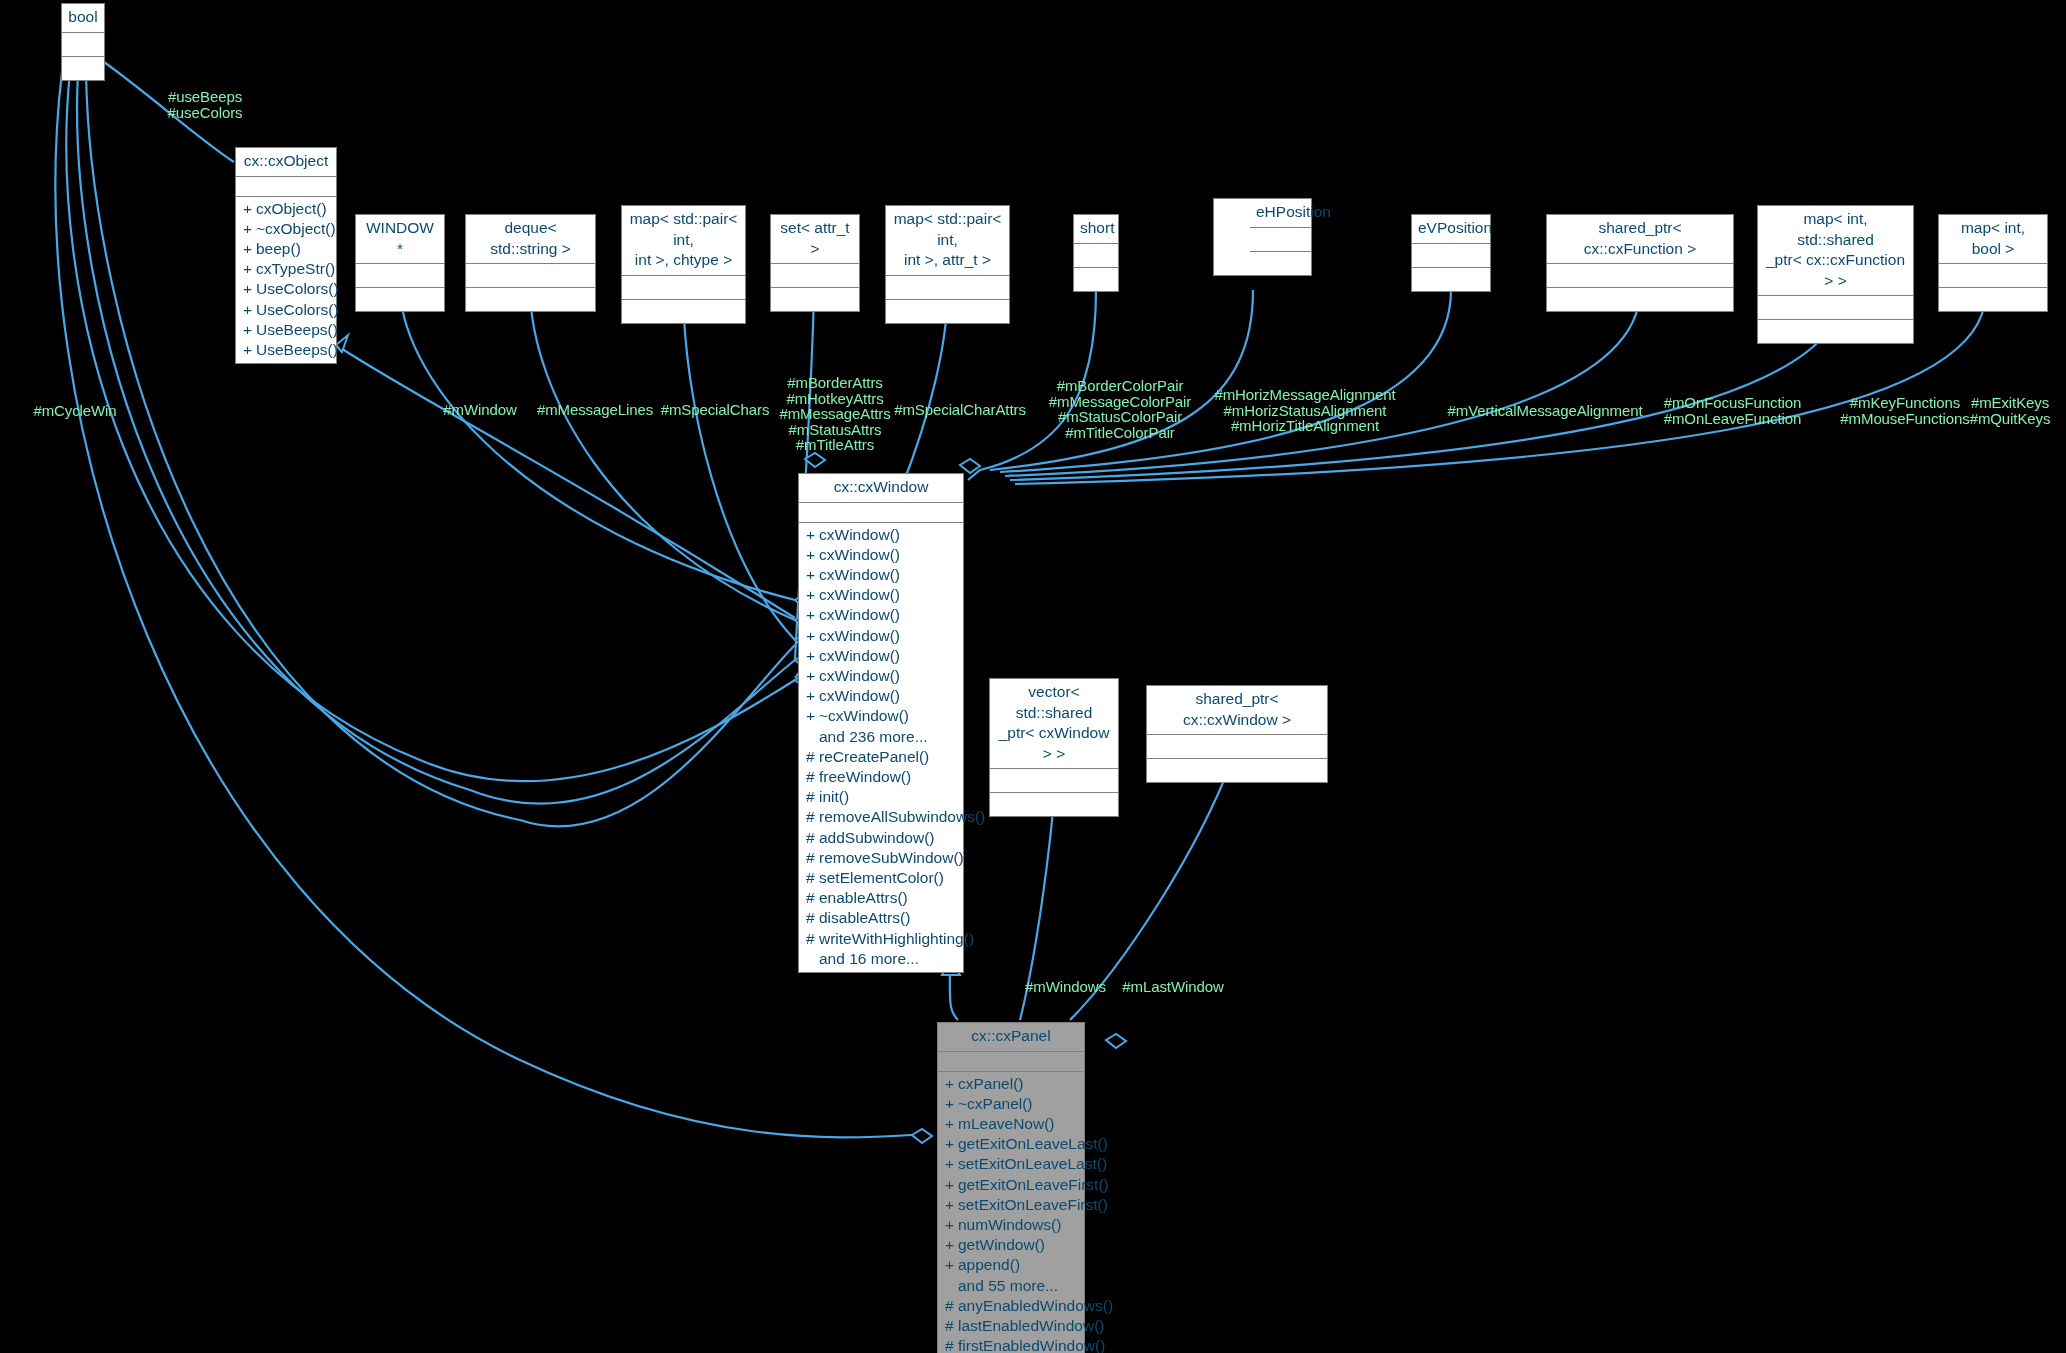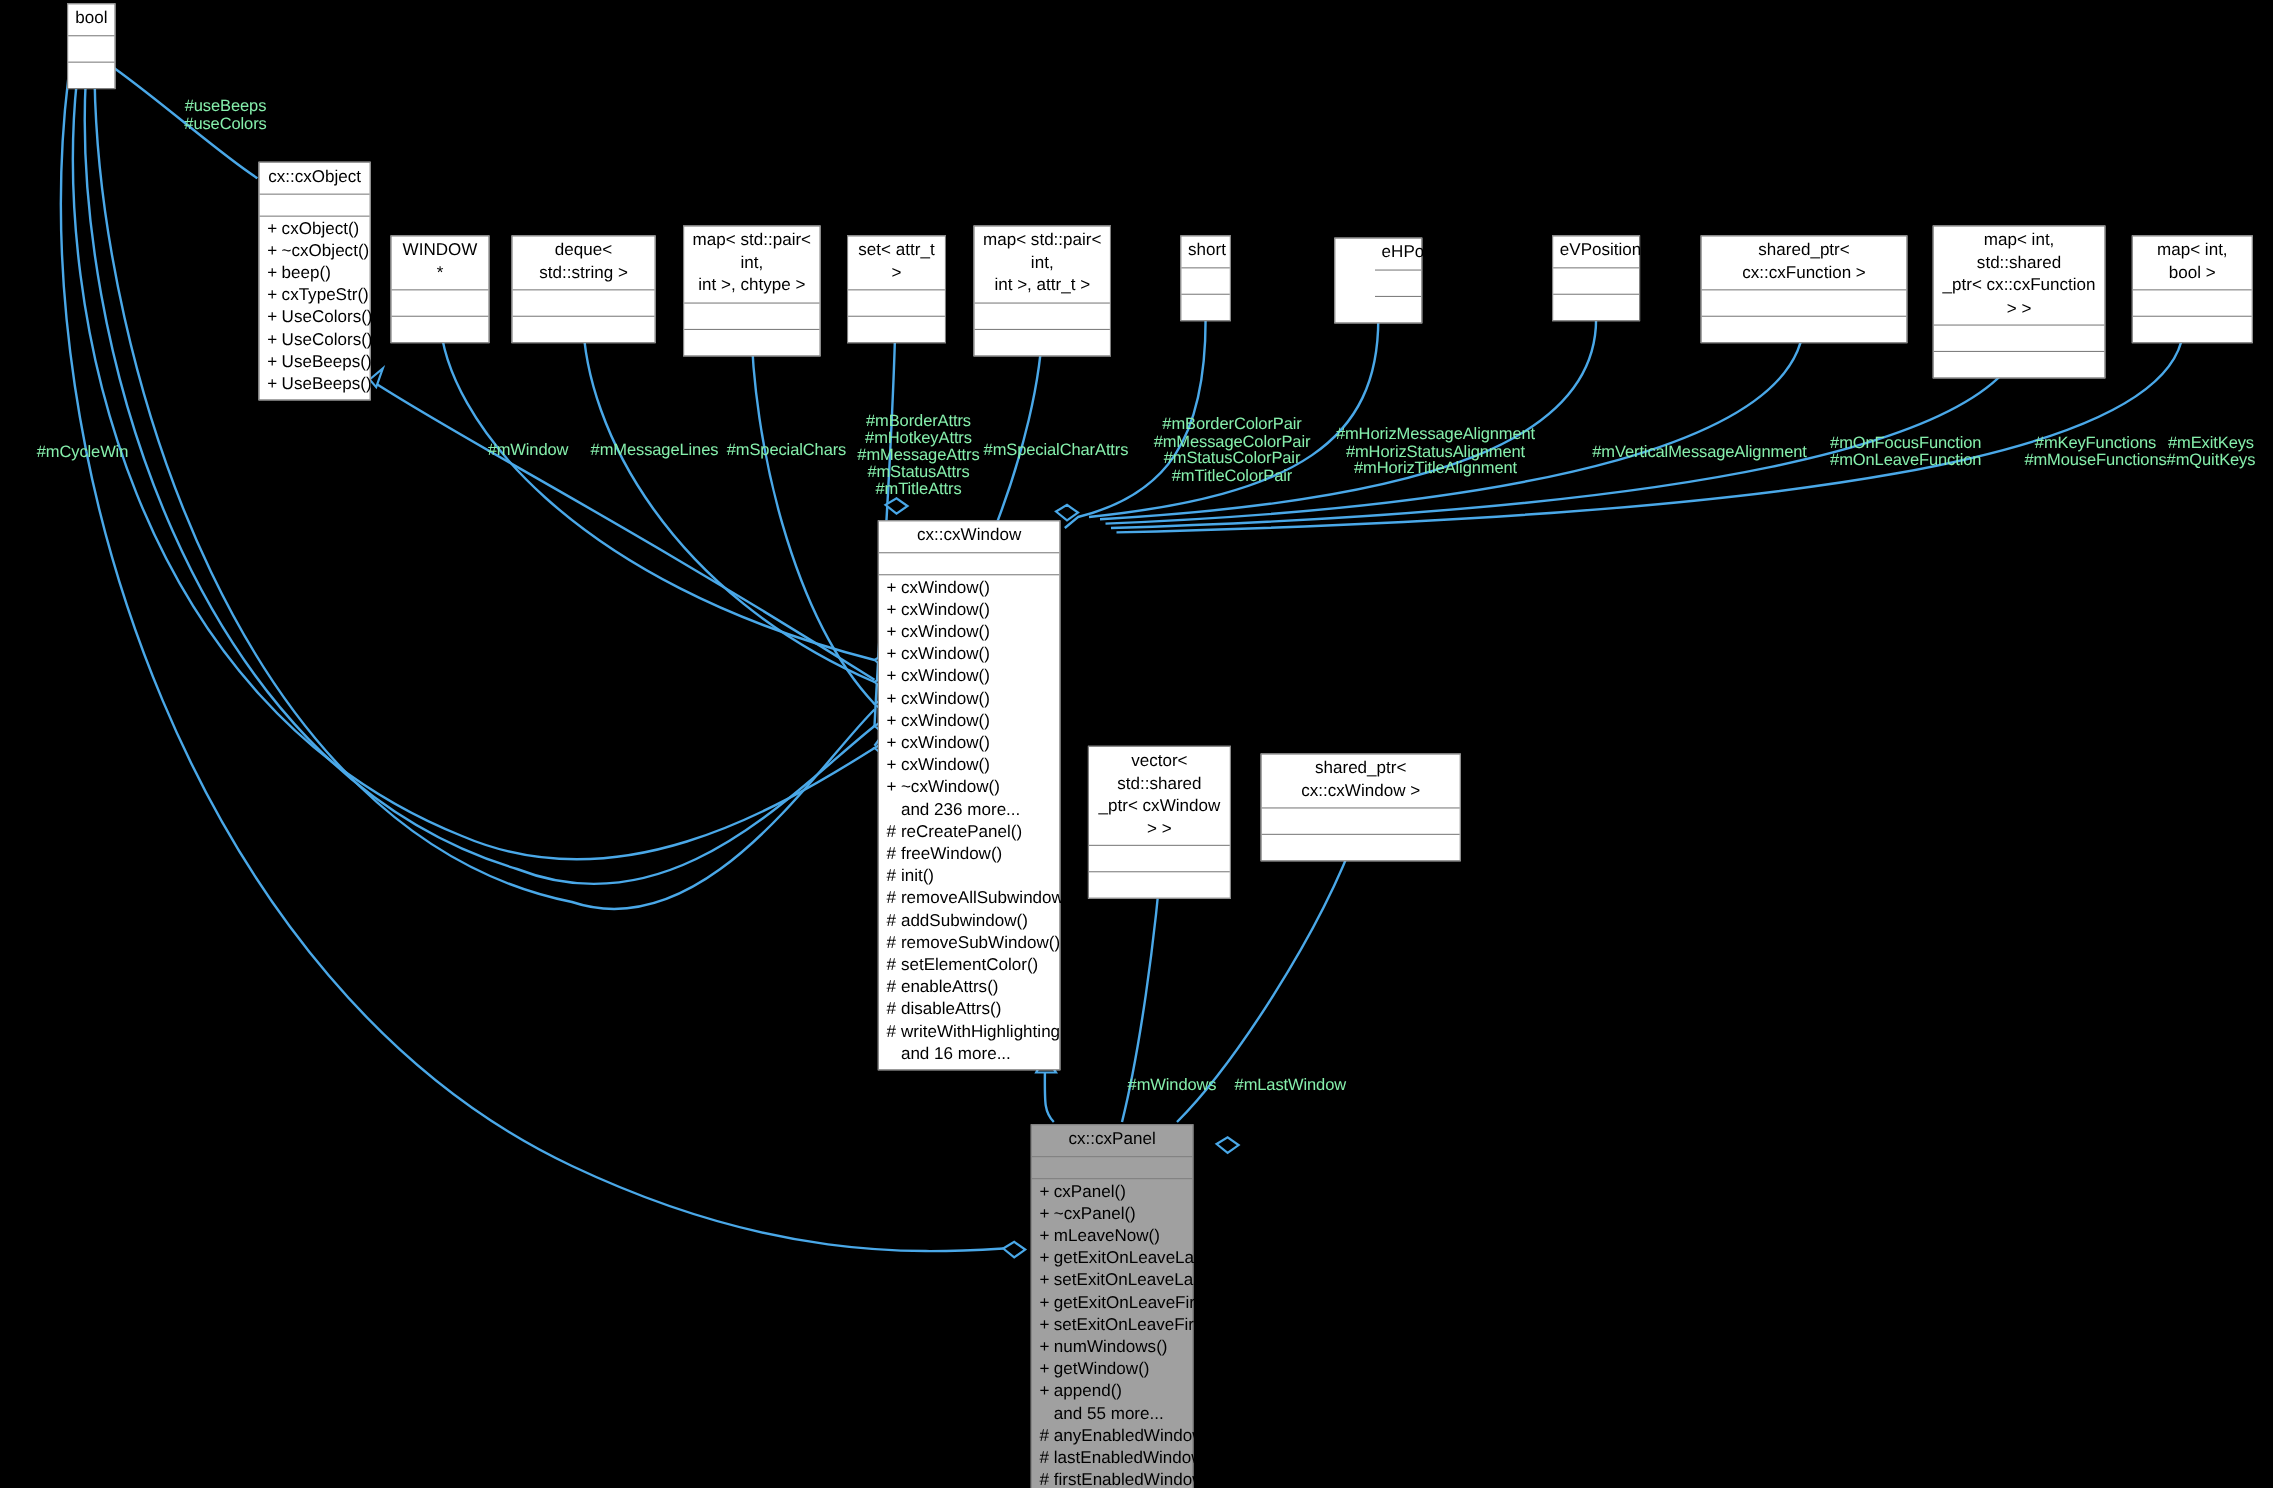--- a/index.html
+++ b/index.html
@@ -20,21 +20,21 @@
     left: 0; top: 0;
     width: 2066px;
     height: 1353px;
     pointer-events: none;
   }
   .umlbox {
     position: absolute;
     box-sizing: border-box;
     border: 1px solid #808080;
     background: #ffffff;
-    color: #000000;
+    color: #0c4a6e;
     font-size: 15.5px;
     line-height: 1.33;
   }
   .umlbox.gray { background: #a0a0a0; }
   .umlbox .title {
     text-align: center;
     padding: 3px 6px 4px 6px;
     border-bottom: 1px solid #808080;
     white-space: pre-line;
   }
@@ -178,21 +178,21 @@
     <div class="slot"></div>
     <div class="slot last"></div>
   </div>
 
   <div class="umlbox emptybox" style="left:1073px; top:214px; width:46px;">
     <div class="title">short</div>
     <div class="slot"></div>
     <div class="slot last"></div>
   </div>
 
-  <div class="umlbox emptybox" style="left:1213px; top:216px; width:80px;padding-left:36px;">
+  <div class="umlbox emptybox" style="left:1213px; top:198px; width:99px;padding-left:36px;">
     <div class="title">eHPosition</div>
     <div class="slot"></div>
     <div class="slot last"></div>
   </div>
 
   <div class="umlbox emptybox" style="left:1411px; top:214px; width:80px;">
     <div class="title">eVPosition</div>
     <div class="slot"></div>
     <div class="slot last"></div>
   </div>

